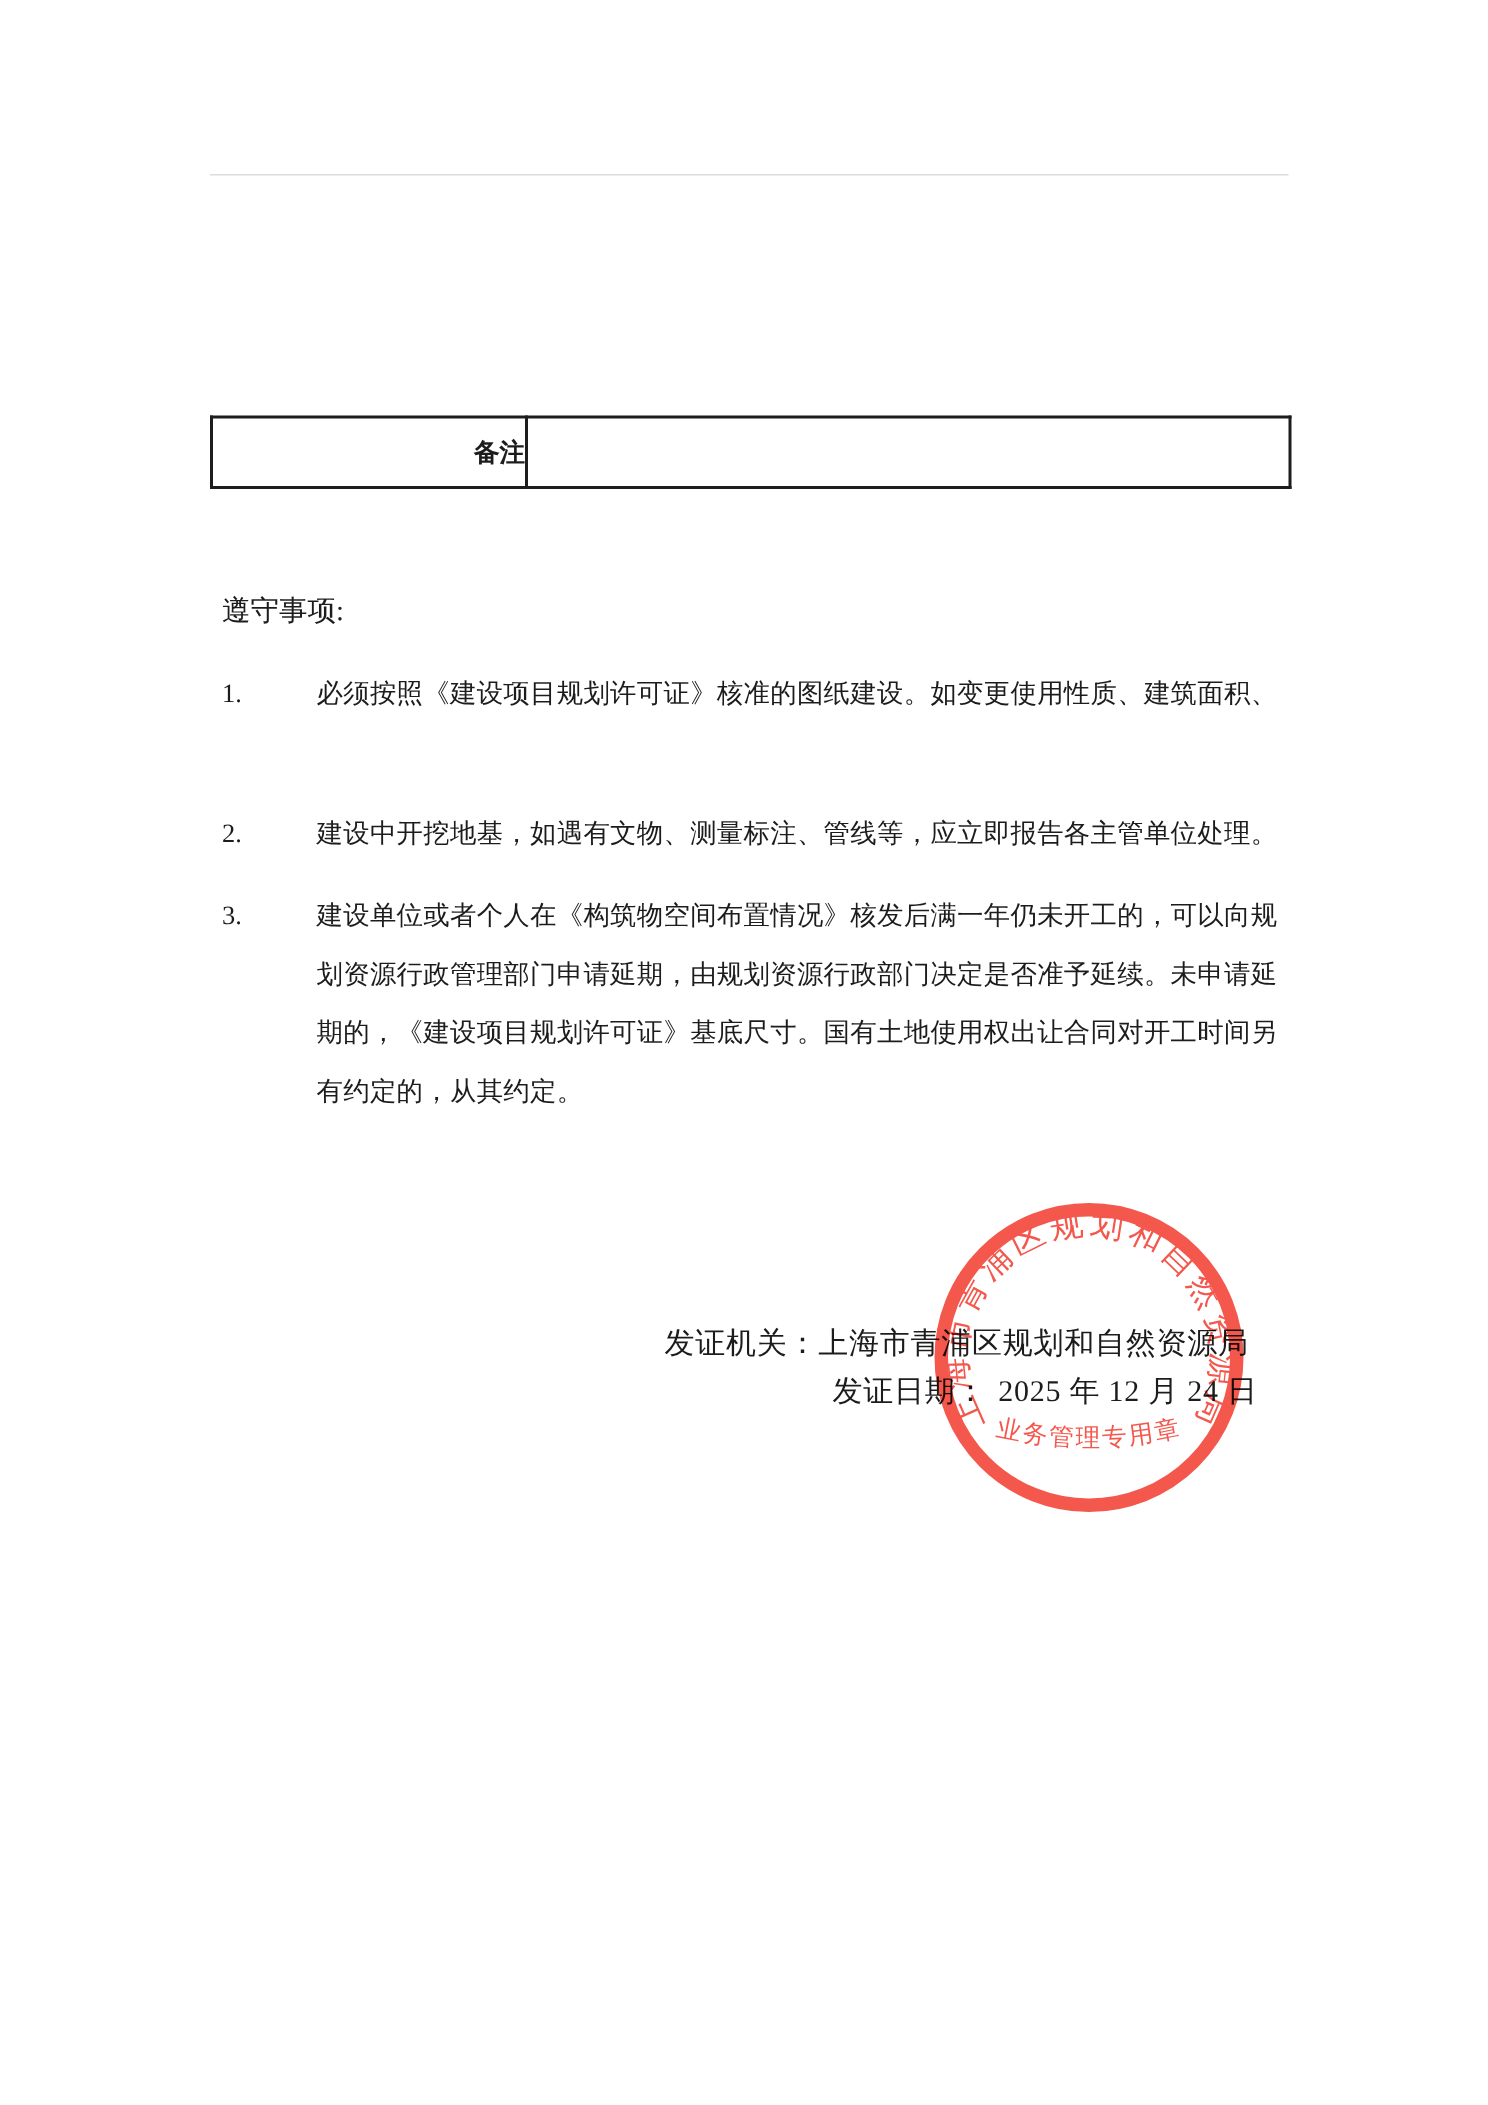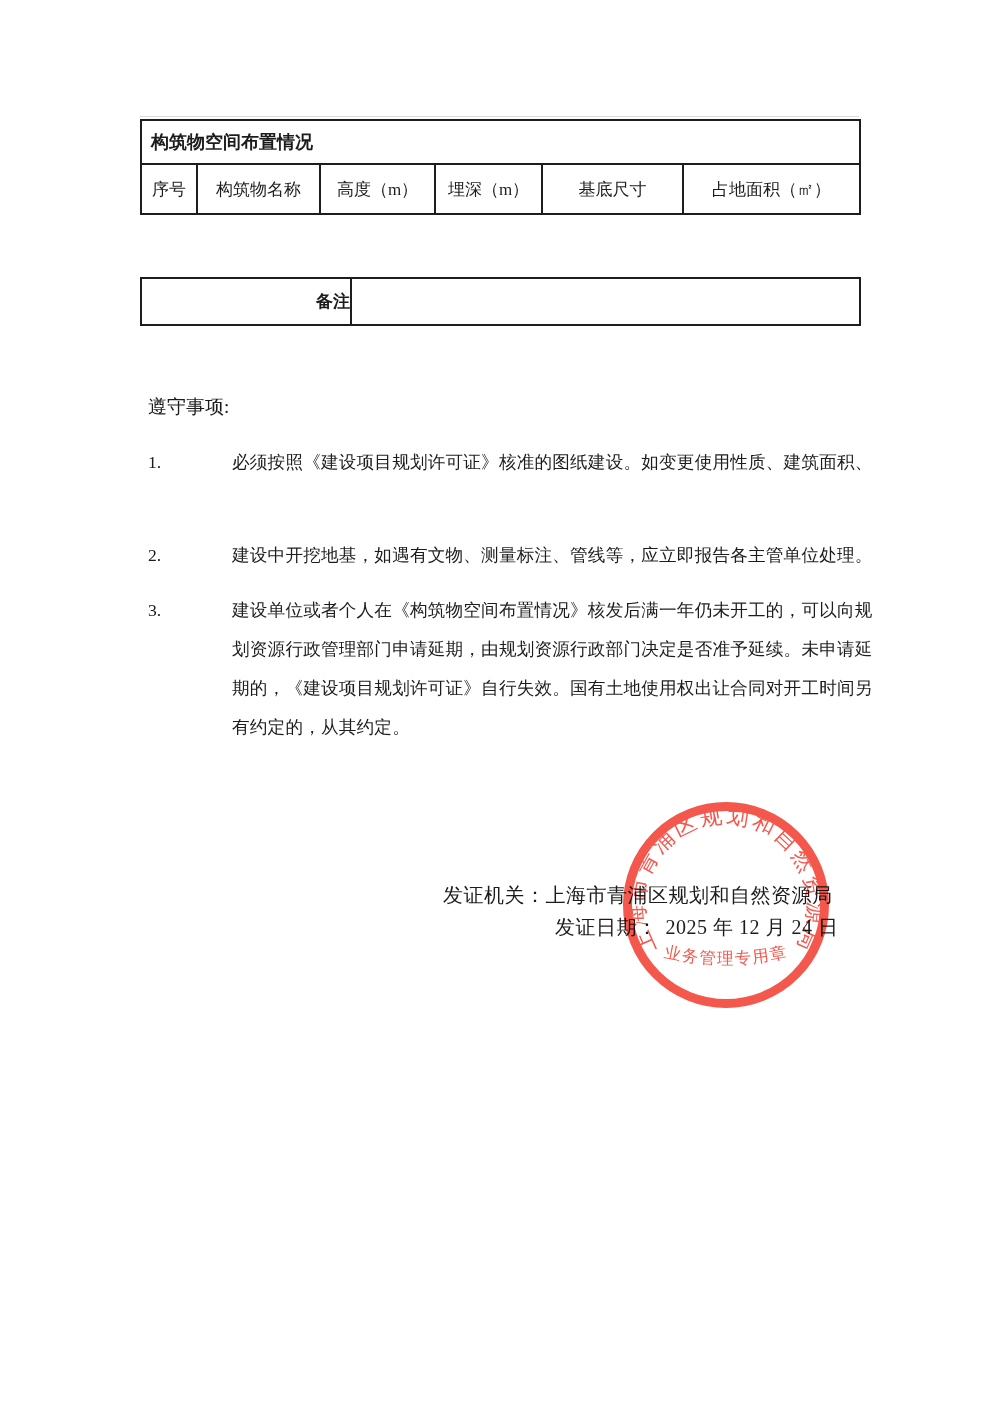--- a/index.html
+++ b/index.html
@@ -75,21 +75,21 @@
     left: 148px; top: 394px;
     font-size: 19px;
   }
   .item { position: absolute; left: 148px; width: 712px; }
   .item-number {
     position: absolute;
     left: 0; top: 0;
     font-size: 17.6px;
     line-height: 39px;
   }
-  .item-body { margin-left: 84px; }
+  .item-body { margin-left: 63px; }
   .item-body .line {
     font-size: 17.6px;
     line-height: 39px;
     letter-spacing: 0.2px;
     white-space: nowrap;
   }
   #item-1 { top: 443px; }
   #item-2 { top: 536px; }
   #item-3 { top: 591px; }
 
@@ -130,43 +130,20 @@
     font-weight: 500;
   }
 </style>
 </head>
 <body>
 
 <div id="page">
 
   <div class="top-faint-line"></div>
 
-  <table class="structures">
-    <colgroup>
-      <col style="width:56px">
-        <col style="width:123px">
-        <col style="width:115px">
-      <col style="width:107px">
-        <col style="width:141px">
-        <col style="width:177px">
-    </colgroup>
-    <tbody>
-      <tr>
-        <td class="tbl-title" colspan="6">构筑物空间布置情况</td>
-      </tr>
-      <tr>
-        <td class="col-head">序号</td>
-        <td class="col-head">构筑物名称</td>
-        <td class="col-head">高度（m）</td>
-        <td class="col-head">埋深（m）</td>
-        <td class="col-head">基底尺寸</td>
-        <td class="col-head">占地面积（㎡）</td>
-      </tr>
-    </tbody>
-  </table>
 
   <table class="remarks">
     <colgroup>
       <col style="width:210px">
         <col style="width:509px">
     </colgroup>
     <tbody>
       <tr>
         <td class="remarks-label">备注</td>
         <td class="remarks-value"></td>
@@ -188,21 +165,21 @@
     <div class="item-body">
       <div class="line">建设中开挖地基，如遇有文物、测量标注、管线等，应立即报告各主管单位处理。</div>
     </div>
   </div>
 
   <div class="item" id="item-3">
     <span class="item-number">3.</span>
     <div class="item-body">
       <div class="line">建设单位或者个人在《构筑物空间布置情况》核发后满一年仍未开工的，可以向规</div>
       <div class="line">划资源行政管理部门申请延期，由规划资源行政部门决定是否准予延续。未申请延</div>
-      <div class="line">期的，《建设项目规划许可证》自行失效。国有土地使用权出让合同对开工时间另</div>
+      <div class="line">期的，《建设项目规划许可证》基底尺寸。国有土地使用权出让合同对开工时间另</div>
       <div class="line">有约定的，从其约定。</div>
     </div>
   </div>
 
   <div class="authority-line">
     <span>发证机关：</span><span>上海市青浦区规划和自然资源局</span>
   </div>
 
   <div class="date-line">
     <span>发证日期：</span><span class="date-value">2025 年 12 月 24 日</span>

